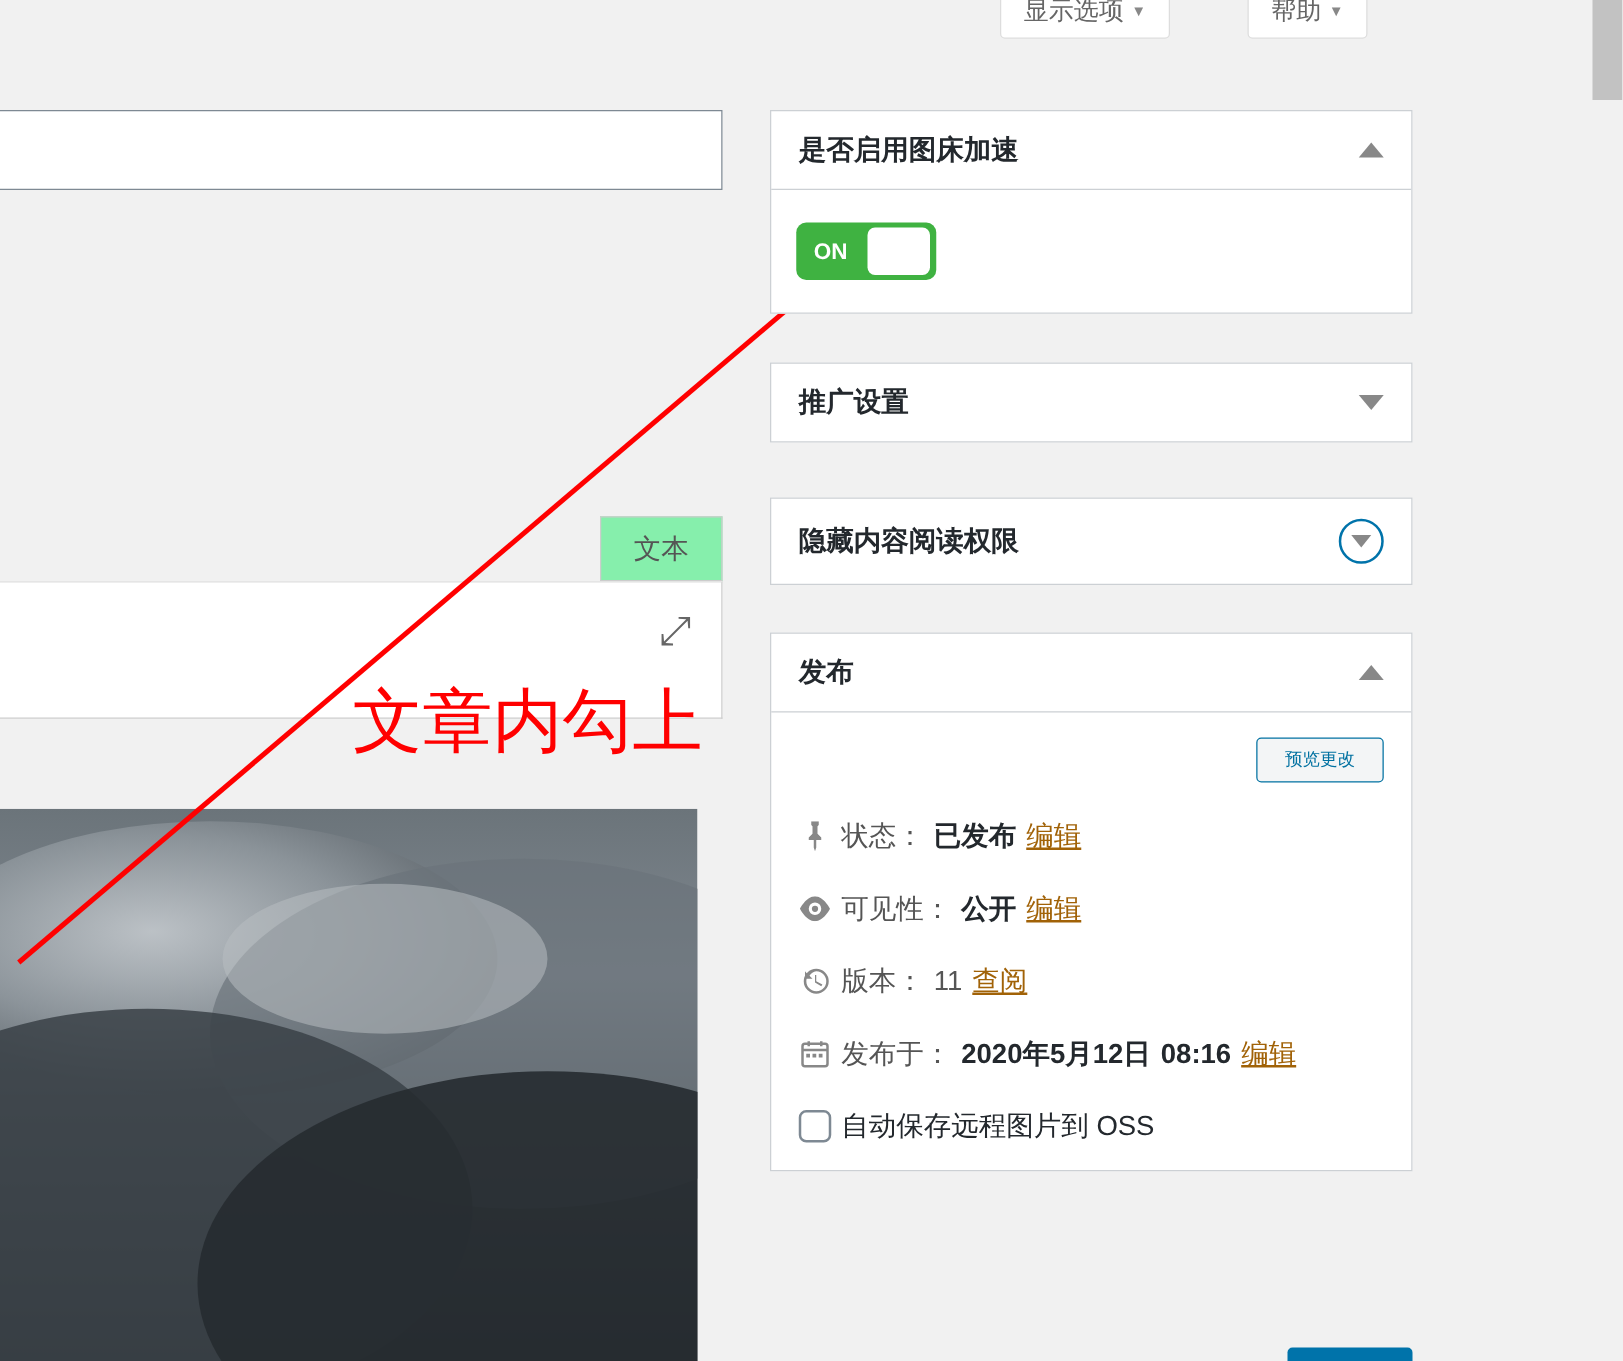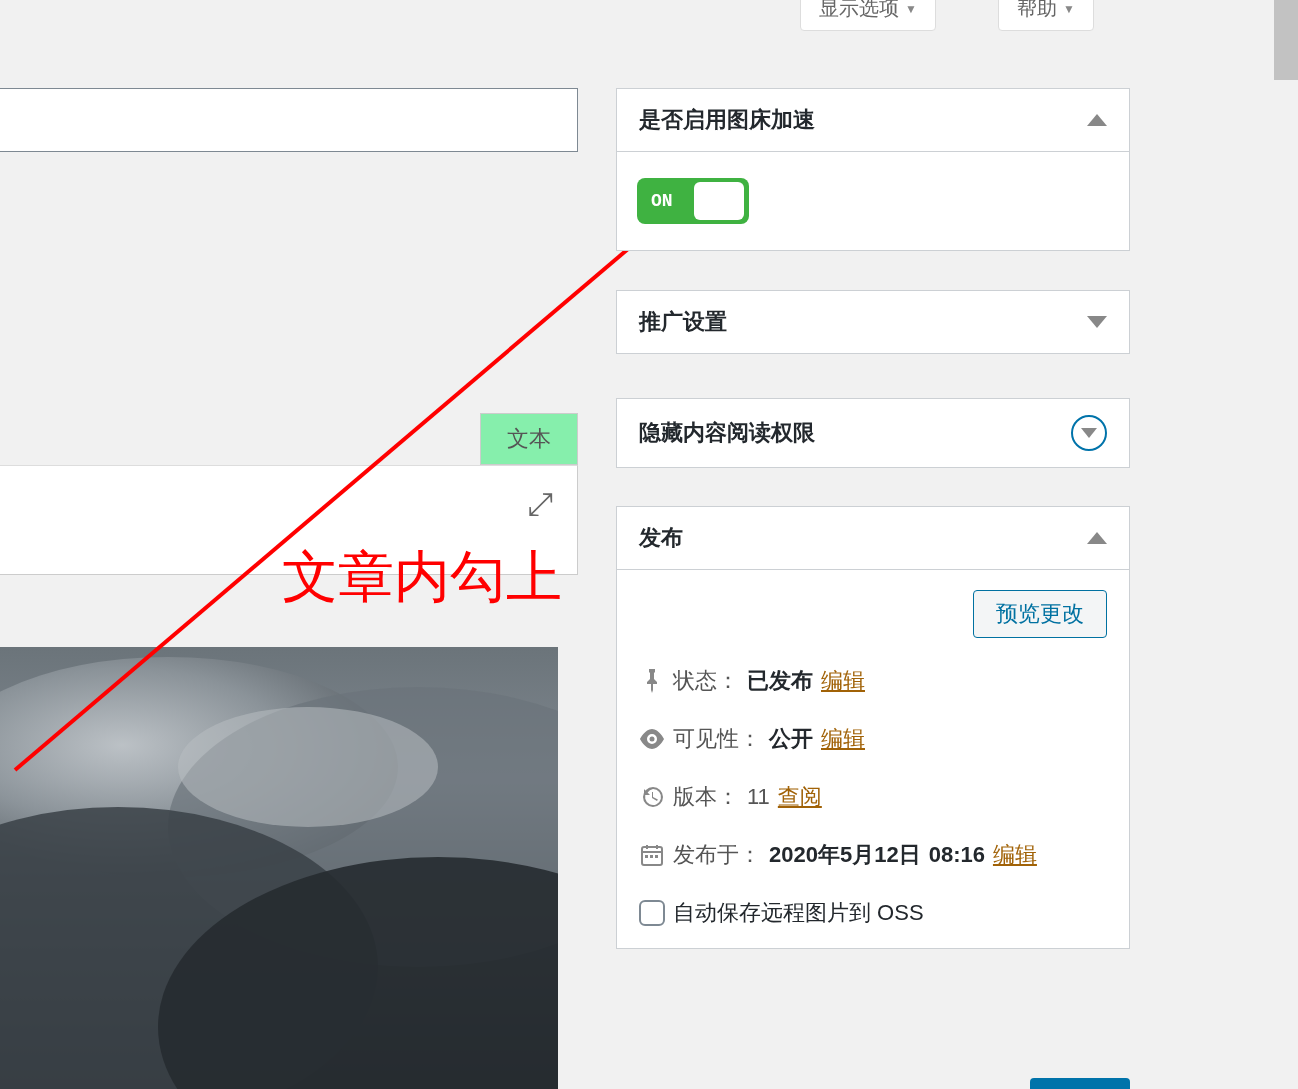--- a/index.html
+++ b/index.html
@@ -123,21 +123,21 @@
     font-size: 56px;
     font-family: "SimHei", sans-serif;
   }
   .publish-inner { padding: 20px 22px; }
   .preview-btn {
     border: 1px solid #0071a1;
     color: #0071a1;
     background: #f3f5f6;
     border-radius: 4px;
     padding: 8px 22px;
-    font-size: 22px;
+    font-size: 14px;
   }
   .pub-row {
     display: flex;
     align-items: center;
     gap: 8px;
     margin: 28px 0 0 0;
     font-size: 22px;
     color: #555;
   }
   .pub-row .lbl-strong { font-weight: 700; color: #23282d; }
@@ -206,21 +206,21 @@
 </div>
 
 <svg width="760" height="660" style="position:absolute;left:0;top:140px;pointer-events:none;">
   <line x1="15" y1="630" x2="688" y2="58" stroke="#ff0000" stroke-width="4"></line>
   <polygon points="688,58 668,75 680,56 664,60" fill="#ff0000"></polygon>
   <polygon points="694,52 666,80 676,54" fill="#ff0000"></polygon>
 </svg>
 
 <div class="ann-text" style="position:absolute;left:262px;top:540px;margin-left:20px;">文章内勾上</div>
 
-<div class="postbox side-col" style="top:88px;font-family:Liberation Mono, monospace;">
+<div class="postbox side-col" style="top:88px;">
   <div class="postbox-header">
     <h2>是否启用图床加速</h2>
     <div class="panel-toggle caret-up"></div>
   </div>
   <div class="postbox-body">
     <div class="toggle-sw">
       <span class="lbl">ON</span>
       <span class="thumb"></span>
     </div>
   </div>

